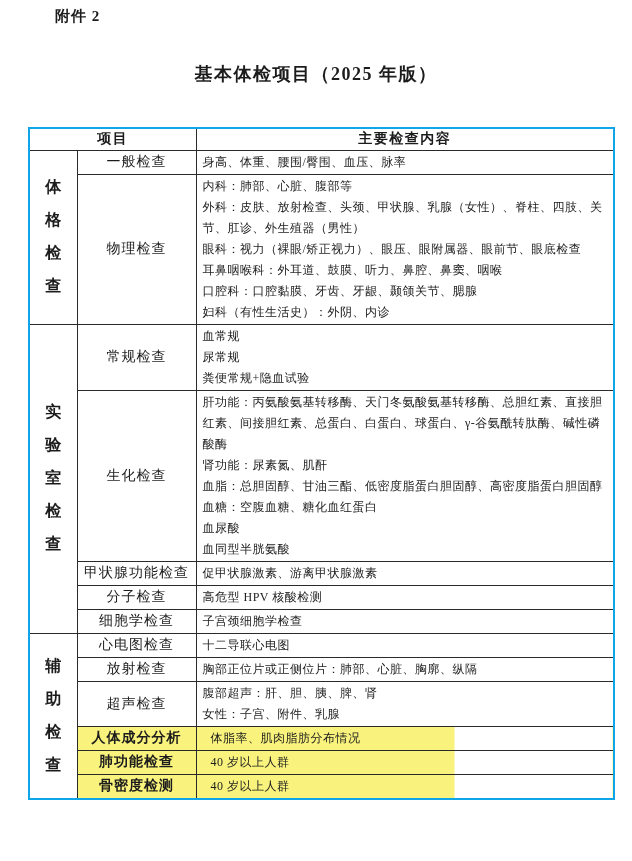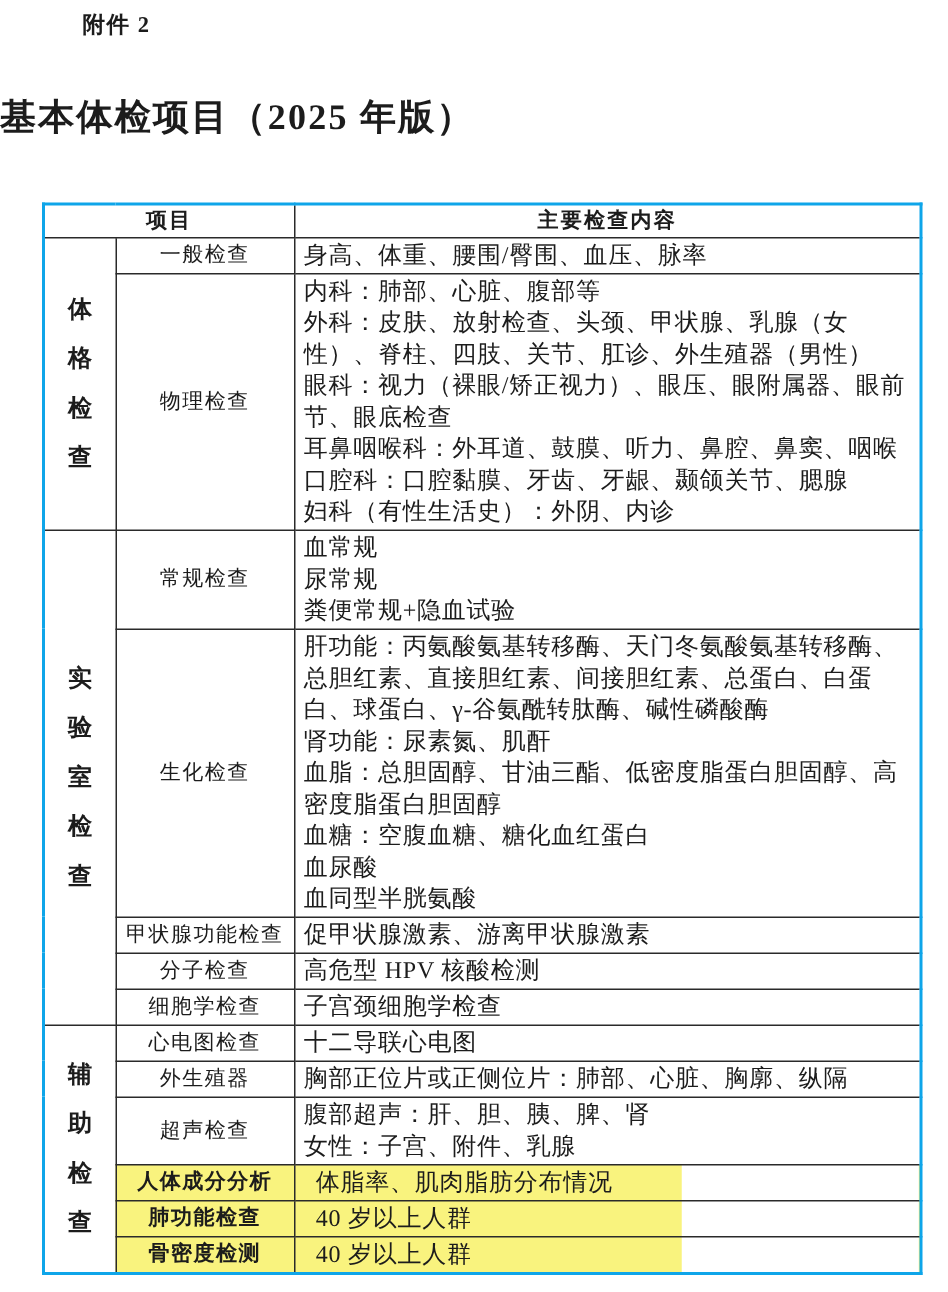--- a/index.html
+++ b/index.html
@@ -19,22 +19,22 @@
     background: #ffffff;
   }
   .attachment {
     padding: 7px 0 0 55px;
     font-size: 15px;
     font-weight: bold;
     letter-spacing: 1px;
   }
   .title {
     margin: 36px 0 0 0;
-    text-align: left;
-    font-size: 24px;
+    text-align: center;
+    font-size: 18px;
     font-weight: bold;
     letter-spacing: 1.5px;
   }
   table.exam {
     border-collapse: collapse;
     table-layout: fixed;
     width: 585px;
     margin: 41px 0 0 28px;
     border: 2px solid #0ea5e9;
   }
@@ -66,21 +66,21 @@
     font-weight: bold;
   }
   td.item {
     text-align: center;
     vertical-align: middle;
     font-size: 14px;
     letter-spacing: 1px;
     padding: 2px 1px;
   }
   td.content {
-    font-size: 16px;
+    font-size: 12px;
     vertical-align: middle;
     padding: 1px 3px 1px 6px;
     margin-left: 20px;
   }
   td.content .line {
     line-height: 21px;
     letter-spacing: 0.5px;
   }
   tr.hl td.item {
     background: var(--hl, #f9f37e);
@@ -191,21 +191,21 @@
               <span>检</span>
               <span>查</span>
             </div>
           </td>
           <td class="item">心电图检查</td>
           <td class="content">
             <div class="line">十二导联心电图</div>
           </td>
         </tr>
         <tr>
-          <td class="item">外生殖器</td>
+          <td class="item">放射检查</td>
           <td class="content">
             <div class="line">胸部正位片或正侧位片：肺部、心脏、胸廓、纵隔</div>
           </td>
         </tr>
         <tr>
           <td class="item">超声检查</td>
           <td class="content">
             <div class="line">腹部超声：肝、胆、胰、脾、肾</div>
             <div class="line">女性：子宫、附件、乳腺</div>
           </td>

